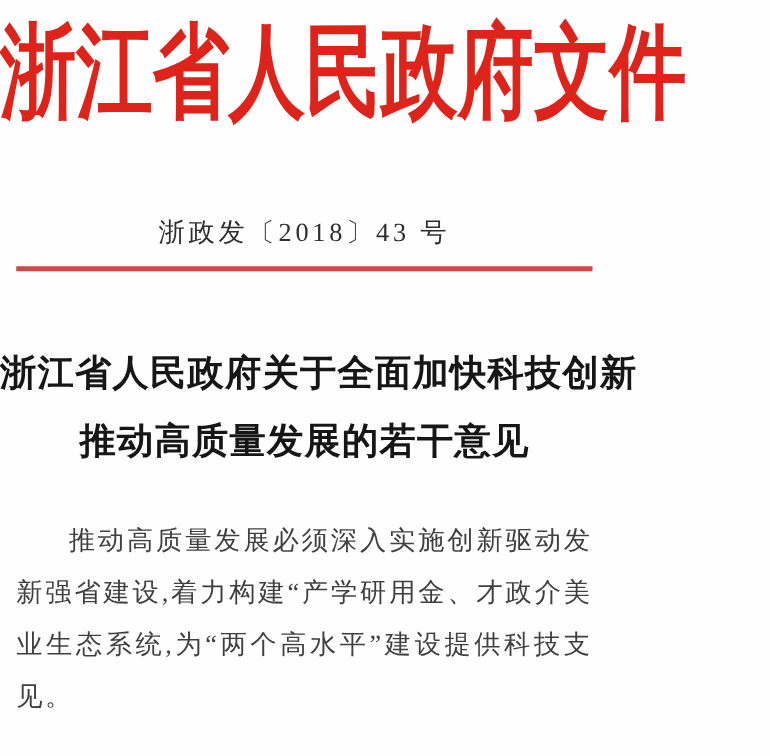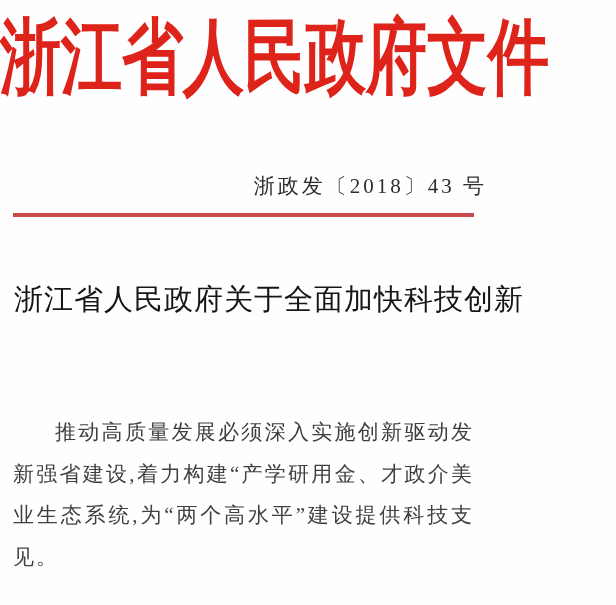--- a/index.html
+++ b/index.html
@@ -30,46 +30,45 @@
     color: var(--header_red, #de231b);
     transform: scaleY(1.35);
     transform-origin: 50% 0;
     white-space: nowrap;
   }
   .doc-number {
     position: absolute;
     top: 172px;
     left: 0;
     right: 0;
-    text-align: right;
+    text-align: center;
     font-size: 21px;
     letter-spacing: 3px;
     color: #2e2e2e;
   }
   .red-divider {
     position: absolute;
     top: 213px;
     left: 13px;
     right: 13px;
     height: 4px;
     background: var(--divider_red, #c94b49);
   }
   .doc-title {
     position: absolute;
     top: 272px;
     left: 0;
     right: 0;
     text-align: center;
     font-size: 29px;
     line-height: 54px;
-    font-weight: normal;
+    font-weight: bold;
     letter-spacing: 1px;
     color: var(--title_black, #161616);
     white-space: nowrap;
-    margin-left: 14px;
   }
   .body-block {
     position: absolute;
     top: 412px;
     left: 13px;
     right: 13px;
     font-size: 21px;
     line-height: 41.5px;
     letter-spacing: 2px;
     color: var(--body_gray, #3f3f3f);
@@ -94,20 +93,21 @@
 <div class="doc">
 
   <div class="header-title">浙江省人民政府文件</div>
 
   <div class="doc-number">浙政发〔2018〕43 号</div>
 
   <div class="red-divider"></div>
 
   <div class="doc-title">
     <div>浙江省人民政府关于全面加快科技创新</div>
+    <div>推动高质量发展的若干意见</div>
   </div>
 
   <div class="body-block">
     <div class="body-line justified indent">推动高质量发展必须深入实施创新驱动发展战略。为加快创</div>
     <div class="body-line justified">新强省建设,着力构建“产学研用金、才政介美云”十联动创新创</div>
     <div class="body-line justified">业生态系统,为“两个高水平”建设提供科技支撑,现提出如下意</div>
     <div class="body-line">见。</div>
   </div>
 
 </div>

